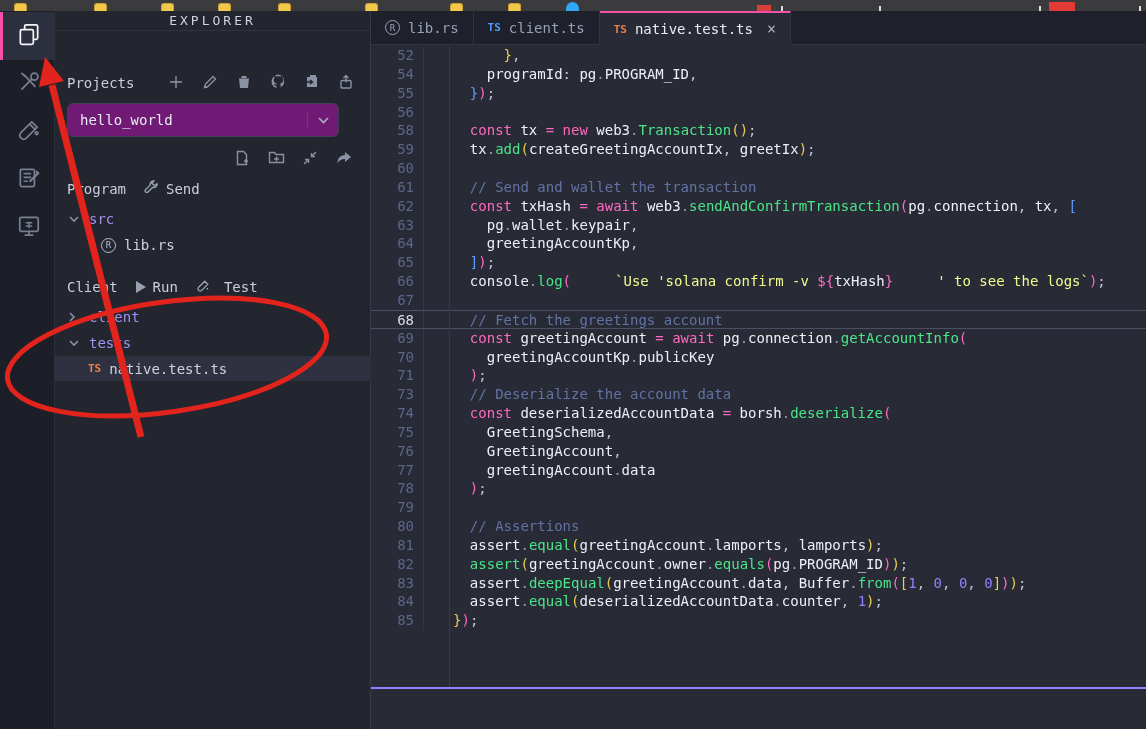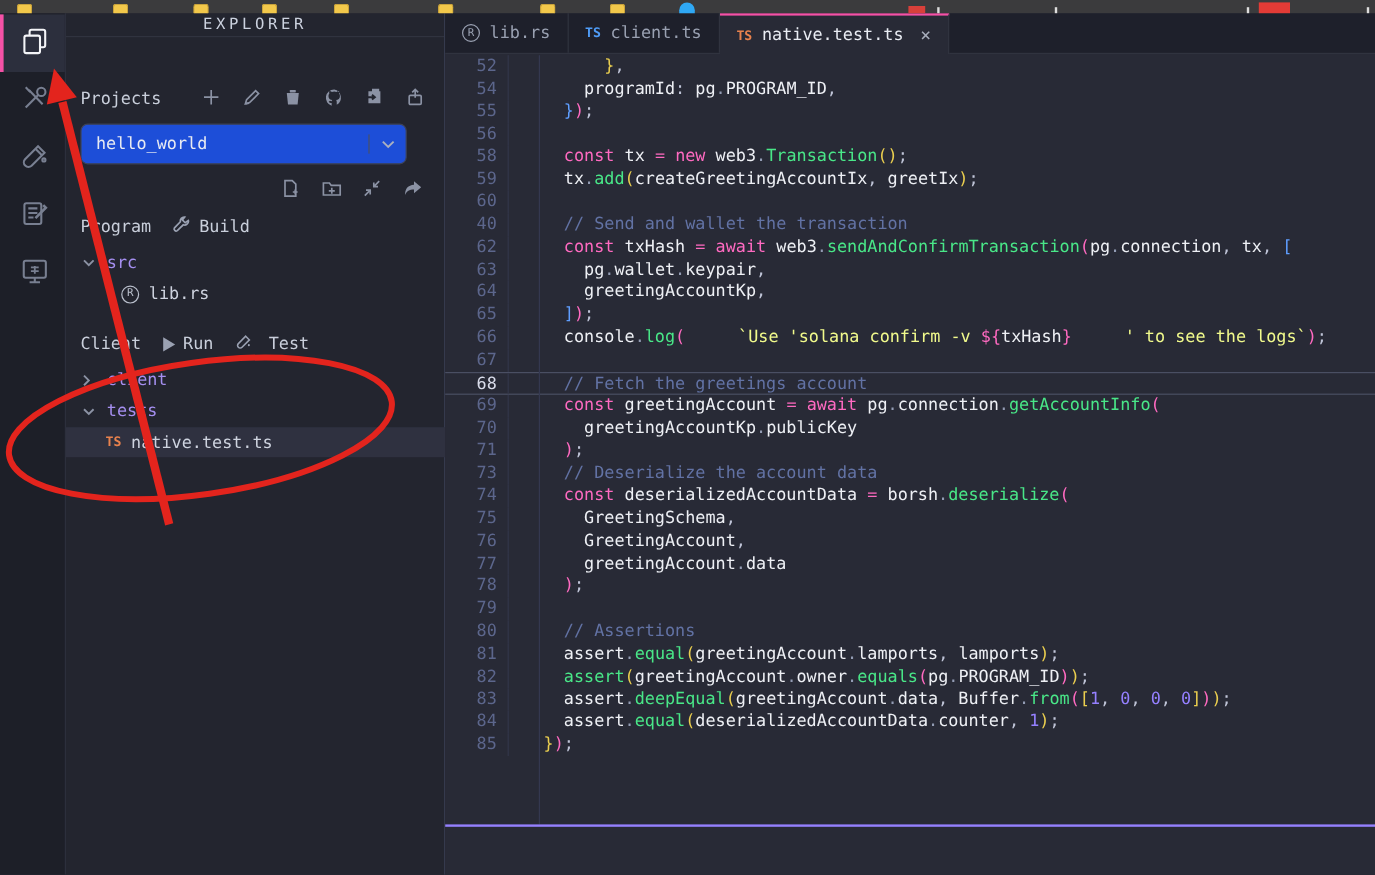--- a/index.html
+++ b/index.html
@@ -38,21 +38,21 @@
     align-items:center; justify-content:center; font-size:13px; letter-spacing:3px;
     color:#ccd2df; }
   .row { position:absolute; left:0; width:316px; display:flex; align-items:center; }
   .projects-row { top:60px; height:24px; padding:0 14px 0 12px; }
   .projects-row .spacer { flex:1; }
   .icon-btn { width:22px; height:22px; display:flex; align-items:center; justify-content:center; margin-left:12px; }
   .icon-btn svg { stroke:#8b92a4; fill:none; stroke-width:1.4; }
   .icon-btn.filled svg { fill:#8b92a4; stroke:none; }
 
   .project-select { position:absolute; top:92px; left:12px; width:272px; height:34px;
-    background:#1d4ed8; border:1px solid #3d4357; border-radius:6px; display:flex;
+    background:#701a75; border:1px solid #3d4357; border-radius:6px; display:flex;
     align-items:center; padding-left:12px; color:#e8ebf2; }
   .select-end { margin-left:auto; display:flex; align-items:center; height:100%; }
   .select-divider { width:1px; height:16px; background:#4a5066; }
   .select-chevron { width:30px; display:flex; align-items:center; justify-content:center; }
 
   .file-actions-row { top:136px; height:24px; justify-content:flex-end; padding-right:16px; }
 
   .program-row { top:167px; height:22px; padding-left:12px; }
   .section-label { color:#c9cfdb; }
   .inline-btn { display:flex; align-items:center; margin-left:18px; color:#c9cfdb; }
@@ -282,21 +282,21 @@
     </div>
 
     <div class="row program-row">
       <span class="section-label">Program</span>
       <span class="inline-btn">
         <span>
           <svg width="15" height="15" viewBox="0 0 16 16">
               <path d="M14 4.5 a3.5 3.5 0 0 1 -4.7 3.3 L4 13 a1.8 1.8 0 0 1 -2.5 -2.5 L6.7 5.2 A3.5 3.5 0 0 1 10.5 1 L8.5 3.5 L11 6 L13.8 4 Z"></path>
             </svg>
         </span>
-        <span>Build</span>
+        <span>Send</span>
       </span>
     </div>
 
     <div class="row tree-row src-row">
       <span class="chev">
         <svg width="10" height="7" viewBox="0 0 10 7">
             <path d="M1 1 L5 5 L9 1"></path>
           </svg>
       </span>
       <span class="folder-name">src</span>
@@ -366,21 +366,21 @@
       <div class="tab-filler"></div>
     </div>
     <div class="code-area" id="code-area">
         <div class="code-row"><span class="gutter">52</span><span class="code-text"><span class="tok-t">      </span><span class="tok-y">}</span><span class="tok-p">,</span></span></div>
         <div class="code-row"><span class="gutter">54</span><span class="code-text"><span class="tok-t">    programId</span><span class="tok-p">:</span><span class="tok-t"> pg</span><span class="tok-d">.</span><span class="tok-t">PROGRAM_ID</span><span class="tok-p">,</span></span></div>
         <div class="code-row"><span class="gutter">55</span><span class="code-text"><span class="tok-t">  </span><span class="tok-b">}</span><span class="tok-m">)</span><span class="tok-p">;</span></span></div>
         <div class="code-row"><span class="gutter">56</span><span class="code-text"></span></div>
         <div class="code-row"><span class="gutter">58</span><span class="code-text"><span class="tok-t">  </span><span class="tok-k">const</span><span class="tok-t"> tx </span><span class="tok-k">=</span><span class="tok-t"> </span><span class="tok-k">new</span><span class="tok-t"> web3</span><span class="tok-d">.</span><span class="tok-f">Transaction</span><span class="tok-y">()</span><span class="tok-p">;</span></span></div>
         <div class="code-row"><span class="gutter">59</span><span class="code-text"><span class="tok-t">  tx</span><span class="tok-d">.</span><span class="tok-f">add</span><span class="tok-y">(</span><span class="tok-t">createGreetingAccountIx</span><span class="tok-p">,</span><span class="tok-t"> greetIx</span><span class="tok-y">)</span><span class="tok-p">;</span></span></div>
         <div class="code-row"><span class="gutter">60</span><span class="code-text"></span></div>
-        <div class="code-row"><span class="gutter">40</span><span class="code-text"><span class="tok-c">  // Send and wallet the transaction</span></span></div>
+        <div class="code-row"><span class="gutter">61</span><span class="code-text"><span class="tok-c">  // Send and wallet the transaction</span></span></div>
         <div class="code-row"><span class="gutter">62</span><span class="code-text"><span class="tok-t">  </span><span class="tok-k">const</span><span class="tok-t"> txHash </span><span class="tok-k">=</span><span class="tok-t"> </span><span class="tok-k">await</span><span class="tok-t"> web3</span><span class="tok-d">.</span><span class="tok-f">sendAndConfirmTransaction</span><span class="tok-m">(</span><span class="tok-t">pg</span><span class="tok-d">.</span><span class="tok-t">connection</span><span class="tok-p">,</span><span class="tok-t"> tx</span><span class="tok-p">,</span><span class="tok-t"> </span><span class="tok-b">[</span></span></div>
         <div class="code-row"><span class="gutter">63</span><span class="code-text"><span class="tok-t">    pg</span><span class="tok-d">.</span><span class="tok-t">wallet</span><span class="tok-d">.</span><span class="tok-t">keypair</span><span class="tok-p">,</span></span></div>
         <div class="code-row"><span class="gutter">64</span><span class="code-text"><span class="tok-t">    greetingAccountKp</span><span class="tok-p">,</span></span></div>
         <div class="code-row"><span class="gutter">65</span><span class="code-text"><span class="tok-t">  </span><span class="tok-b">]</span><span class="tok-m">)</span><span class="tok-p">;</span></span></div>
         <div class="code-row"><span class="gutter">66</span><span class="code-text"><span class="tok-t">  console</span><span class="tok-d">.</span><span class="tok-f">log</span><span class="tok-m">(</span><span class="tok-s">`Use 'solana confirm -v </span><span class="tok-k">${</span><span class="tok-t">txHash</span><span class="tok-k">}</span><span class="tok-s">' to see the logs`</span><span class="tok-m">)</span><span class="tok-p">;</span></span></div>
         <div class="code-row"><span class="gutter">67</span><span class="code-text"></span></div>
         <div class="code-row current"><span class="gutter">68</span><span class="code-text"><span class="tok-c">  // Fetch the greetings account</span></span></div>
         <div class="code-row"><span class="gutter">69</span><span class="code-text"><span class="tok-t">  </span><span class="tok-k">const</span><span class="tok-t"> greetingAccount </span><span class="tok-k">=</span><span class="tok-t"> </span><span class="tok-k">await</span><span class="tok-t"> pg</span><span class="tok-d">.</span><span class="tok-t">connection</span><span class="tok-d">.</span><span class="tok-f">getAccountInfo</span><span class="tok-m">(</span></span></div>
         <div class="code-row"><span class="gutter">70</span><span class="code-text"><span class="tok-t">    greetingAccountKp</span><span class="tok-d">.</span><span class="tok-t">publicKey</span></span></div>
         <div class="code-row"><span class="gutter">71</span><span class="code-text"><span class="tok-t">  </span><span class="tok-m">)</span><span class="tok-p">;</span></span></div>

